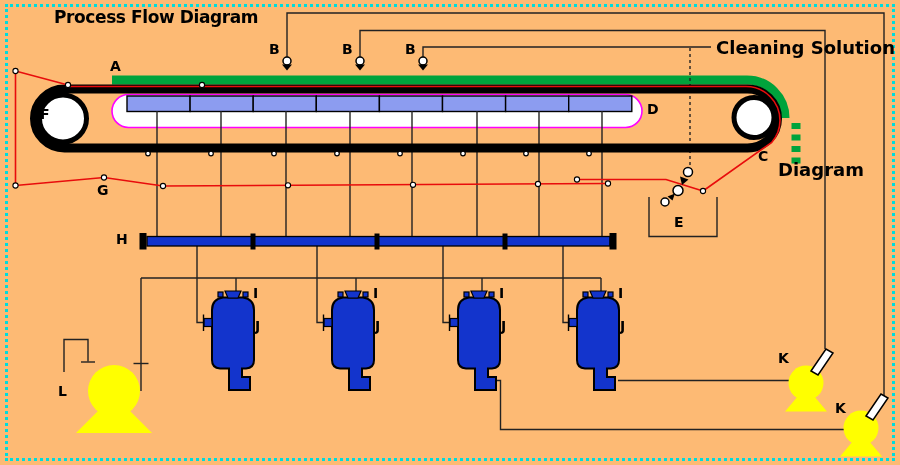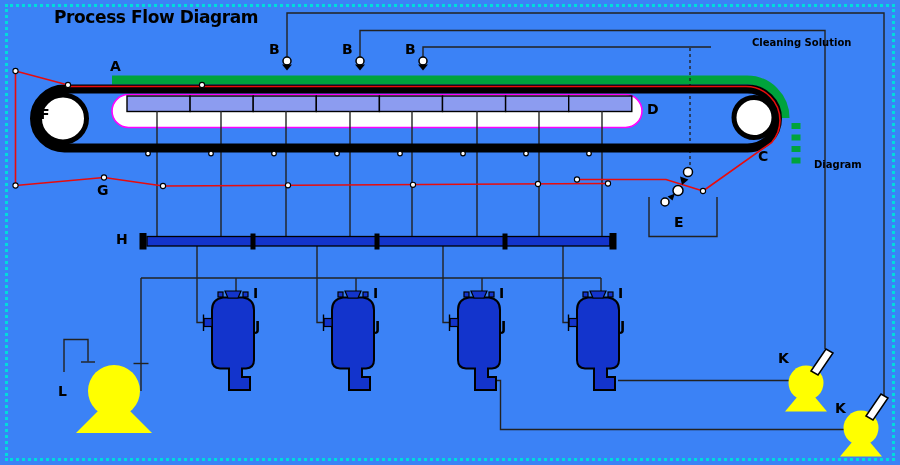--- a/index.html
+++ b/index.html
@@ -1,22 +1,22 @@
 <!DOCTYPE html>
 <html><head>
 <meta charset="utf-8">
 <style>
   html,body{margin:0;padding:0;background:#fff;}
-  #canvas{position:relative;width:900px;height:465px;background:#3b82f6;overflow:hidden;
+  #canvas{position:relative;width:900px;height:465px;background:#fdba74;overflow:hidden;
           font-family:"DejaVu Sans",sans-serif;}
   #border-frame{position:absolute;left:5px;top:4px;right:5px;bottom:4px;
           border:3px dotted #00dcdc;pointer-events:none;}
   svg{position:absolute;left:0;top:0;}
   .lbl{position:absolute;font:bold 14px "DejaVu Sans",sans-serif;color:#000;white-space:nowrap;z-index:5;}
-  .lbl.small{font-size:10px;margin-left:36px;}
+  .lbl.small{font-size:18px;}
   .title{position:absolute;left:54px;top:7px;font:bold 17px "DejaVu Sans",sans-serif;
          letter-spacing:-0.4px;color:#000;z-index:5;}
 </style>
 </head>
 <body>
 
 <div id="canvas">
   <div id="border-frame"></div>
 
   <svg width="900" height="465" viewBox="0 0 900 465">

